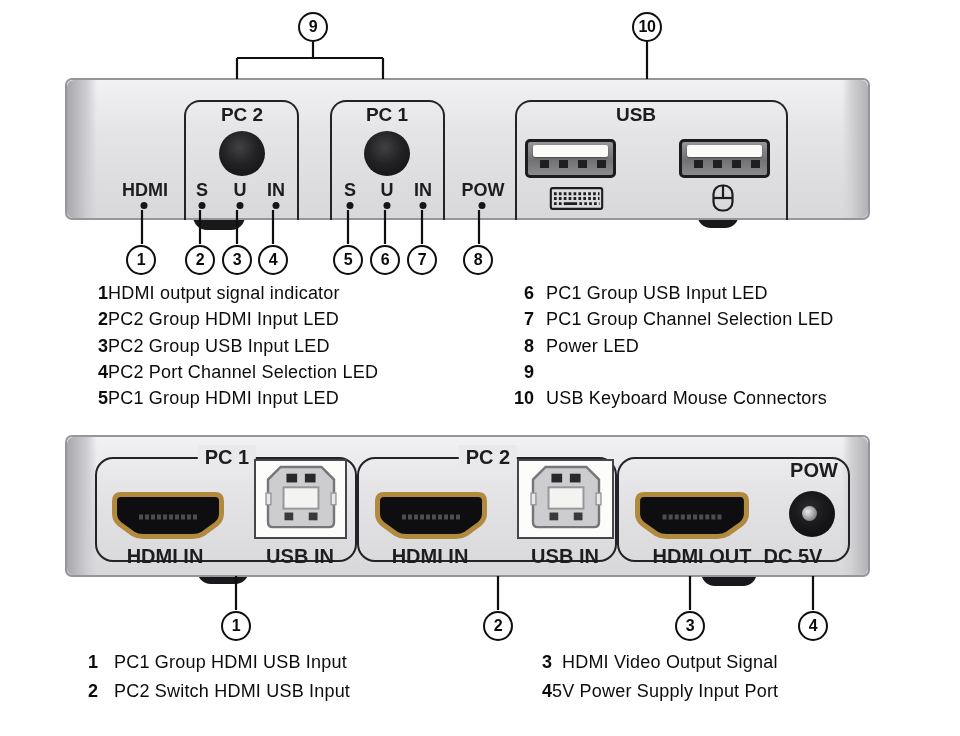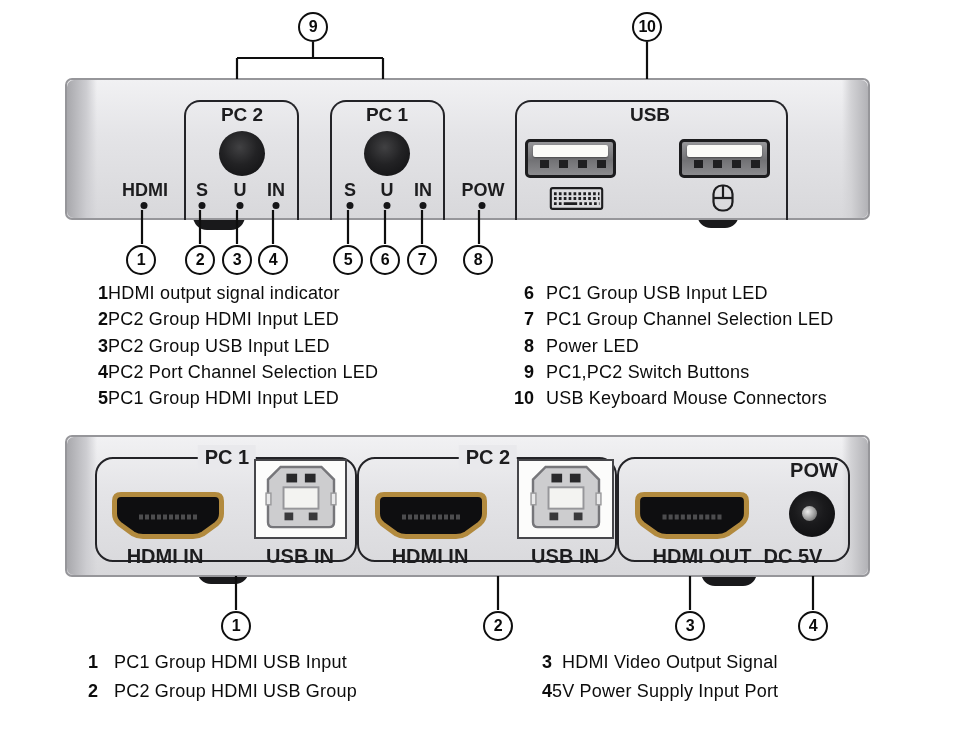--- a/index.html
+++ b/index.html
@@ -103,21 +103,21 @@
     <div class="dlabel" style="left:320px;top:100px">U</div>
     <div class="dlabel" style="left:356px;top:100px">IN</div>
     <div class="led" style="left:283px;top:122px"></div>
     <div class="led" style="left:320px;top:122px"></div>
     <div class="led" style="left:356px;top:122px"></div>
 
     <div class="dlabel" style="left:416px;top:100px">POW</div>
     <div class="led" style="left:415px;top:122px"></div>
 
     <div class="pbox" style="left:448px;width:273px"></div>
-    <div class="dlabel" style="left:583px;top:25px;font-size:19px">USB</div>
+    <div class="dlabel" style="left:569px;top:25px;font-size:19px">USB</div>
 
     <div class="usba" style="left:458px;top:59px">
       <div class="tongue"></div>
       <div class="pin" style="left:12px"></div>
       <div class="pin" style="left:31px"></div>
       <div class="pin" style="left:50px"></div>
       <div class="pin" style="left:69px"></div>
     </div>
     <div class="usba" style="left:612px;top:59px">
       <div class="tongue"></div>
@@ -194,21 +194,20 @@
   <div class="lrow" style="left:488px;top:307px">
       <span class="lnum" style="width:46px">7</span>
       <span class="ltxt" style="margin-left:12px">PC1 Group Channel Selection LED</span>
     </div>
   <div class="lrow" style="left:488px;top:334px">
       <span class="lnum" style="width:46px">8</span>
       <span class="ltxt" style="margin-left:12px">Power LED</span>
     </div>
   <div class="lrow" style="left:488px;top:360px">
       <span class="lnum" style="width:46px">9</span>
-      <span class="ltxt" style="margin-left:12px">PC1,PC2 Switch Buttons</span>
     </div>
   <div class="lrow" style="left:488px;top:386px">
       <span class="lnum" style="width:46px">10</span>
       <span class="ltxt" style="margin-left:12px">USB Keyboard Mouse Connectors</span>
     </div>
 
   <div class="foot" style="left:197px;top:562px;width:52px;height:22px"></div>
   <div class="foot" style="left:701px;top:562px;width:56px;height:24px"></div>
 
   <div class="dev" style="top:435px">
@@ -282,21 +281,21 @@
   <div class="co" style="left:798px;top:611px">
       <span>4</span>
     </div>
 
   <div class="lrow" style="left:56px;top:650px">
       <span class="lnum" style="width:42px">1</span>
       <span class="ltxt" style="margin-left:16px">PC1 Group HDMI USB Input</span>
     </div>
   <div class="lrow" style="left:56px;top:679px">
       <span class="lnum" style="width:42px">2</span>
-      <span class="ltxt" style="margin-left:16px">PC2 Group HDMI USB Group</span>
+      <span class="ltxt" style="margin-left:16px">PC2 Switch HDMI USB Input</span>
     </div>
   <div class="lrow" style="left:506px;top:650px">
       <span class="lnum" style="width:46px">3</span>
       <span class="ltxt" style="margin-left:10px">HDMI Video Output Signal</span>
     </div>
   <div class="lrow" style="left:506px;top:679px">
       <span class="lnum" style="width:46px">4</span>
       <span class="ltxt" style="">5V Power Supply Input Port</span>
     </div>
 

